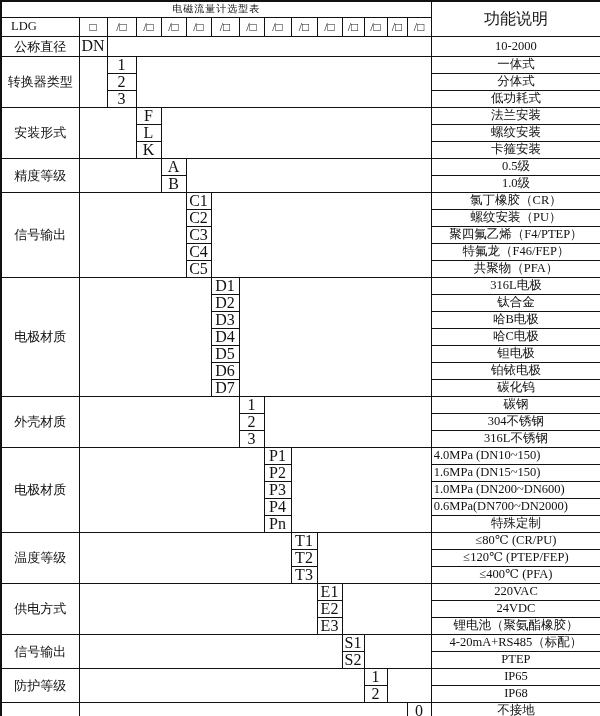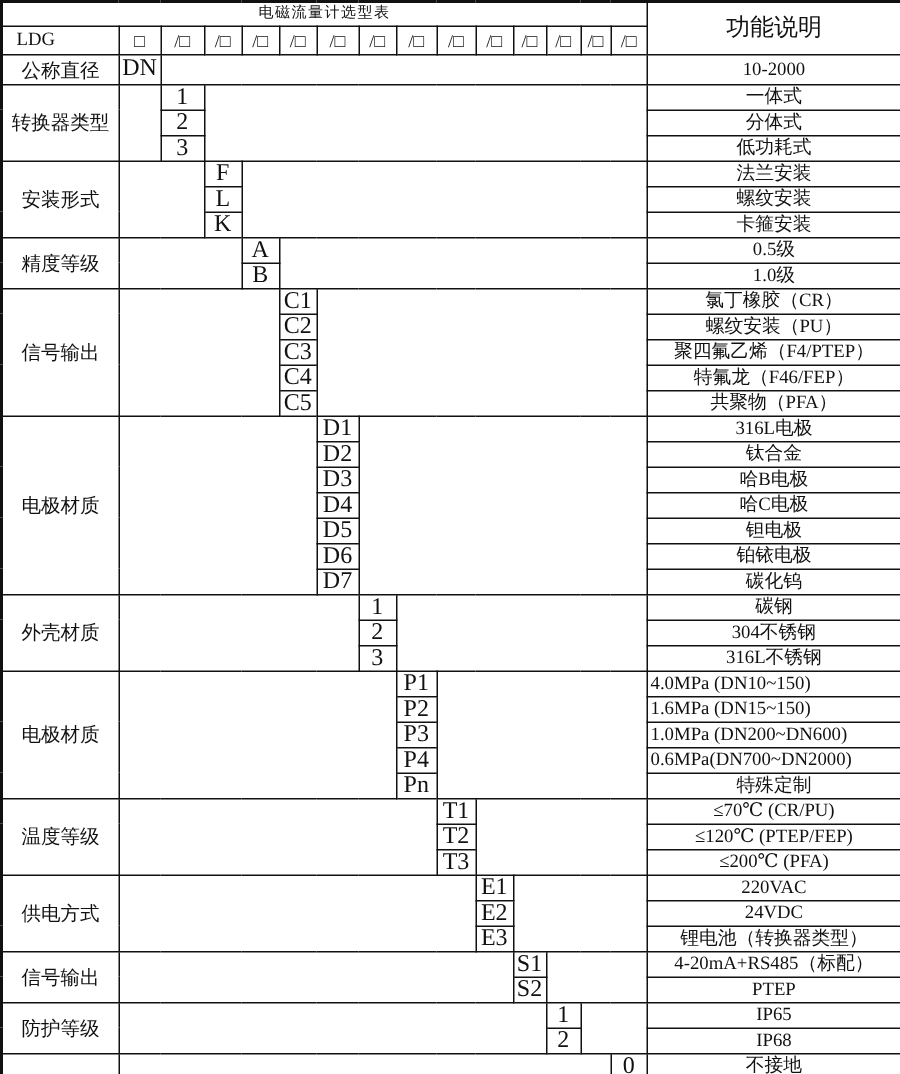--- a/index.html
+++ b/index.html
@@ -218,44 +218,44 @@
       </tr>
       <tr>
         <td class="code">Pn</td>
         <td class="desc">特殊定制</td>
       </tr>
       <tr>
         <td class="label" rowspan="3">温度等级</td>
         <td class="spacer" rowspan="3" colspan="8"></td>
         <td class="code">T1</td>
         <td class="spacer" rowspan="3" colspan="5"></td>
-        <td class="desc">≤70℃ (CR/PU)</td>
+        <td class="desc">≤80℃ (CR/PU)</td>
       </tr>
       <tr>
         <td class="code">T2</td>
         <td class="desc">≤120℃ (PTEP/FEP)</td>
       </tr>
       <tr>
         <td class="code">T3</td>
-        <td class="desc">≤200℃ (PFA)</td>
+        <td class="desc">≤400℃ (PFA)</td>
       </tr>
       <tr>
         <td class="label" rowspan="3">供电方式</td>
         <td class="spacer" rowspan="3" colspan="9"></td>
         <td class="code">E1</td>
         <td class="spacer" rowspan="3" colspan="4"></td>
         <td class="desc">220VAC</td>
       </tr>
       <tr>
         <td class="code">E2</td>
         <td class="desc">24VDC</td>
       </tr>
       <tr>
         <td class="code">E3</td>
-        <td class="desc">锂电池（转换器类型）</td>
+        <td class="desc">锂电池（聚氨酯橡胶）</td>
       </tr>
       <tr>
         <td class="label" rowspan="2">信号输出</td>
         <td class="spacer" rowspan="2" colspan="10"></td>
         <td class="code">S1</td>
         <td class="spacer" rowspan="2" colspan="3"></td>
         <td class="desc">4-20mA+RS485（标配）</td>
       </tr>
       <tr>
         <td class="code">S2</td>

